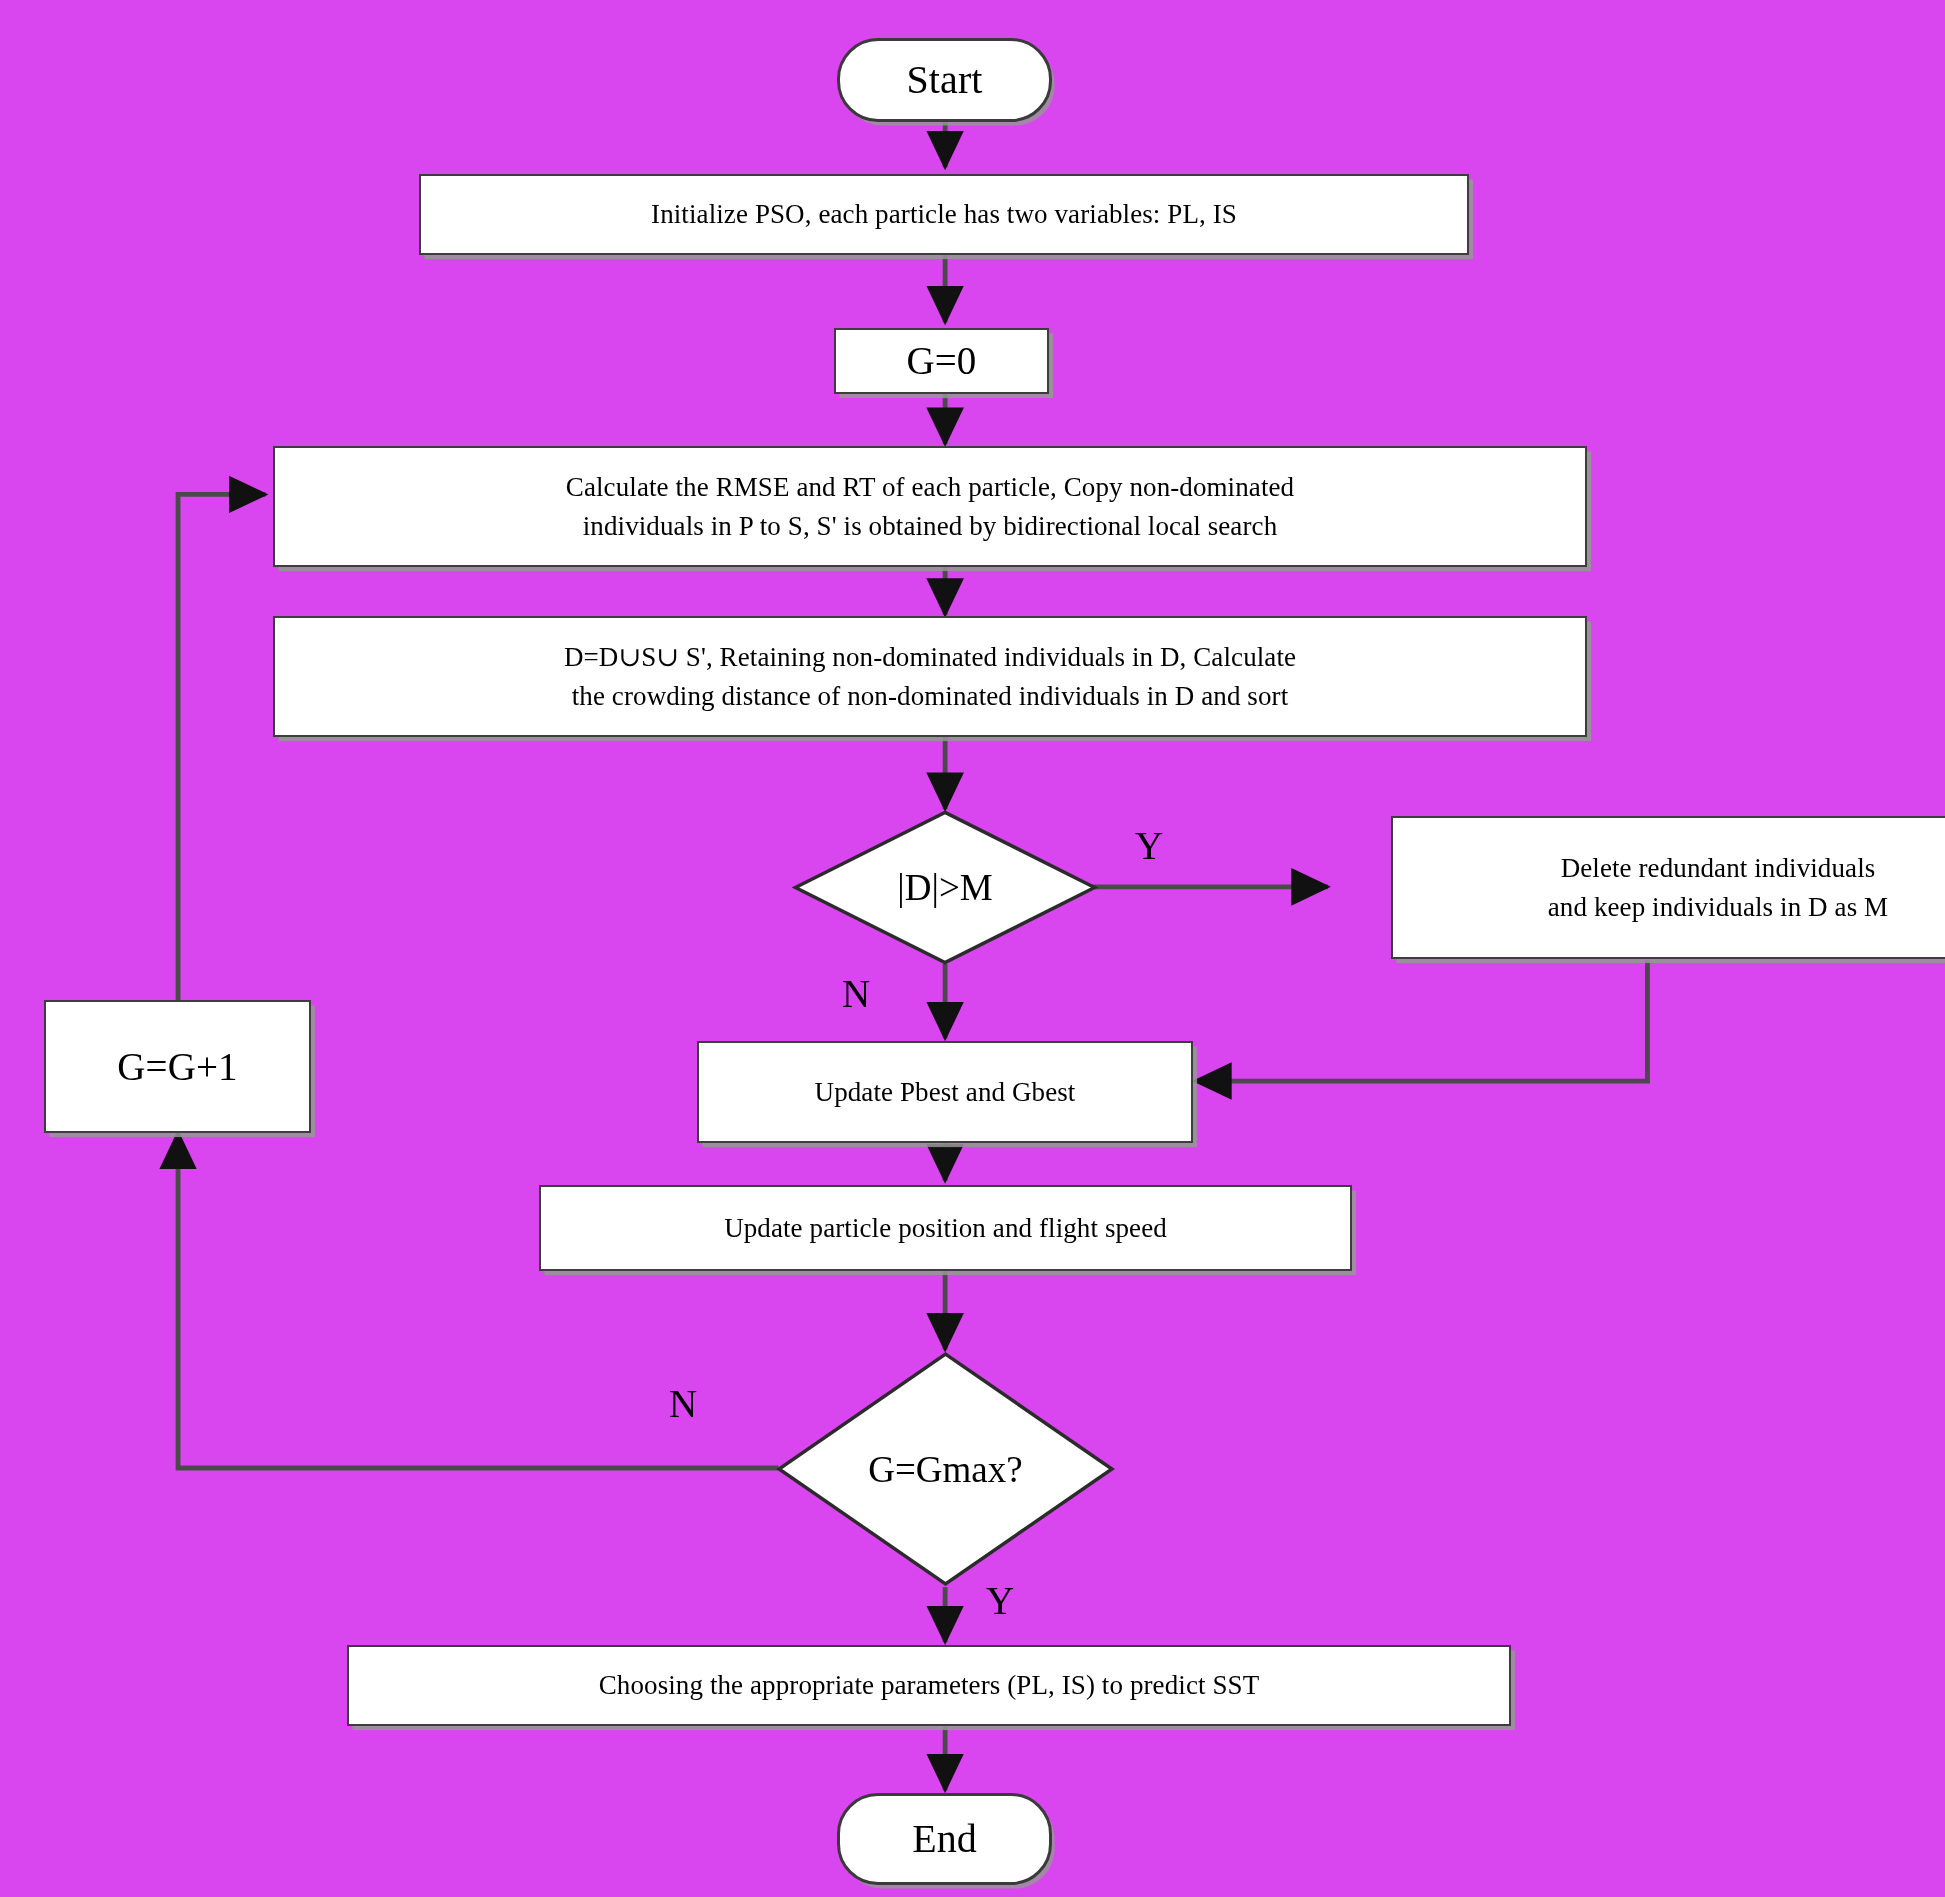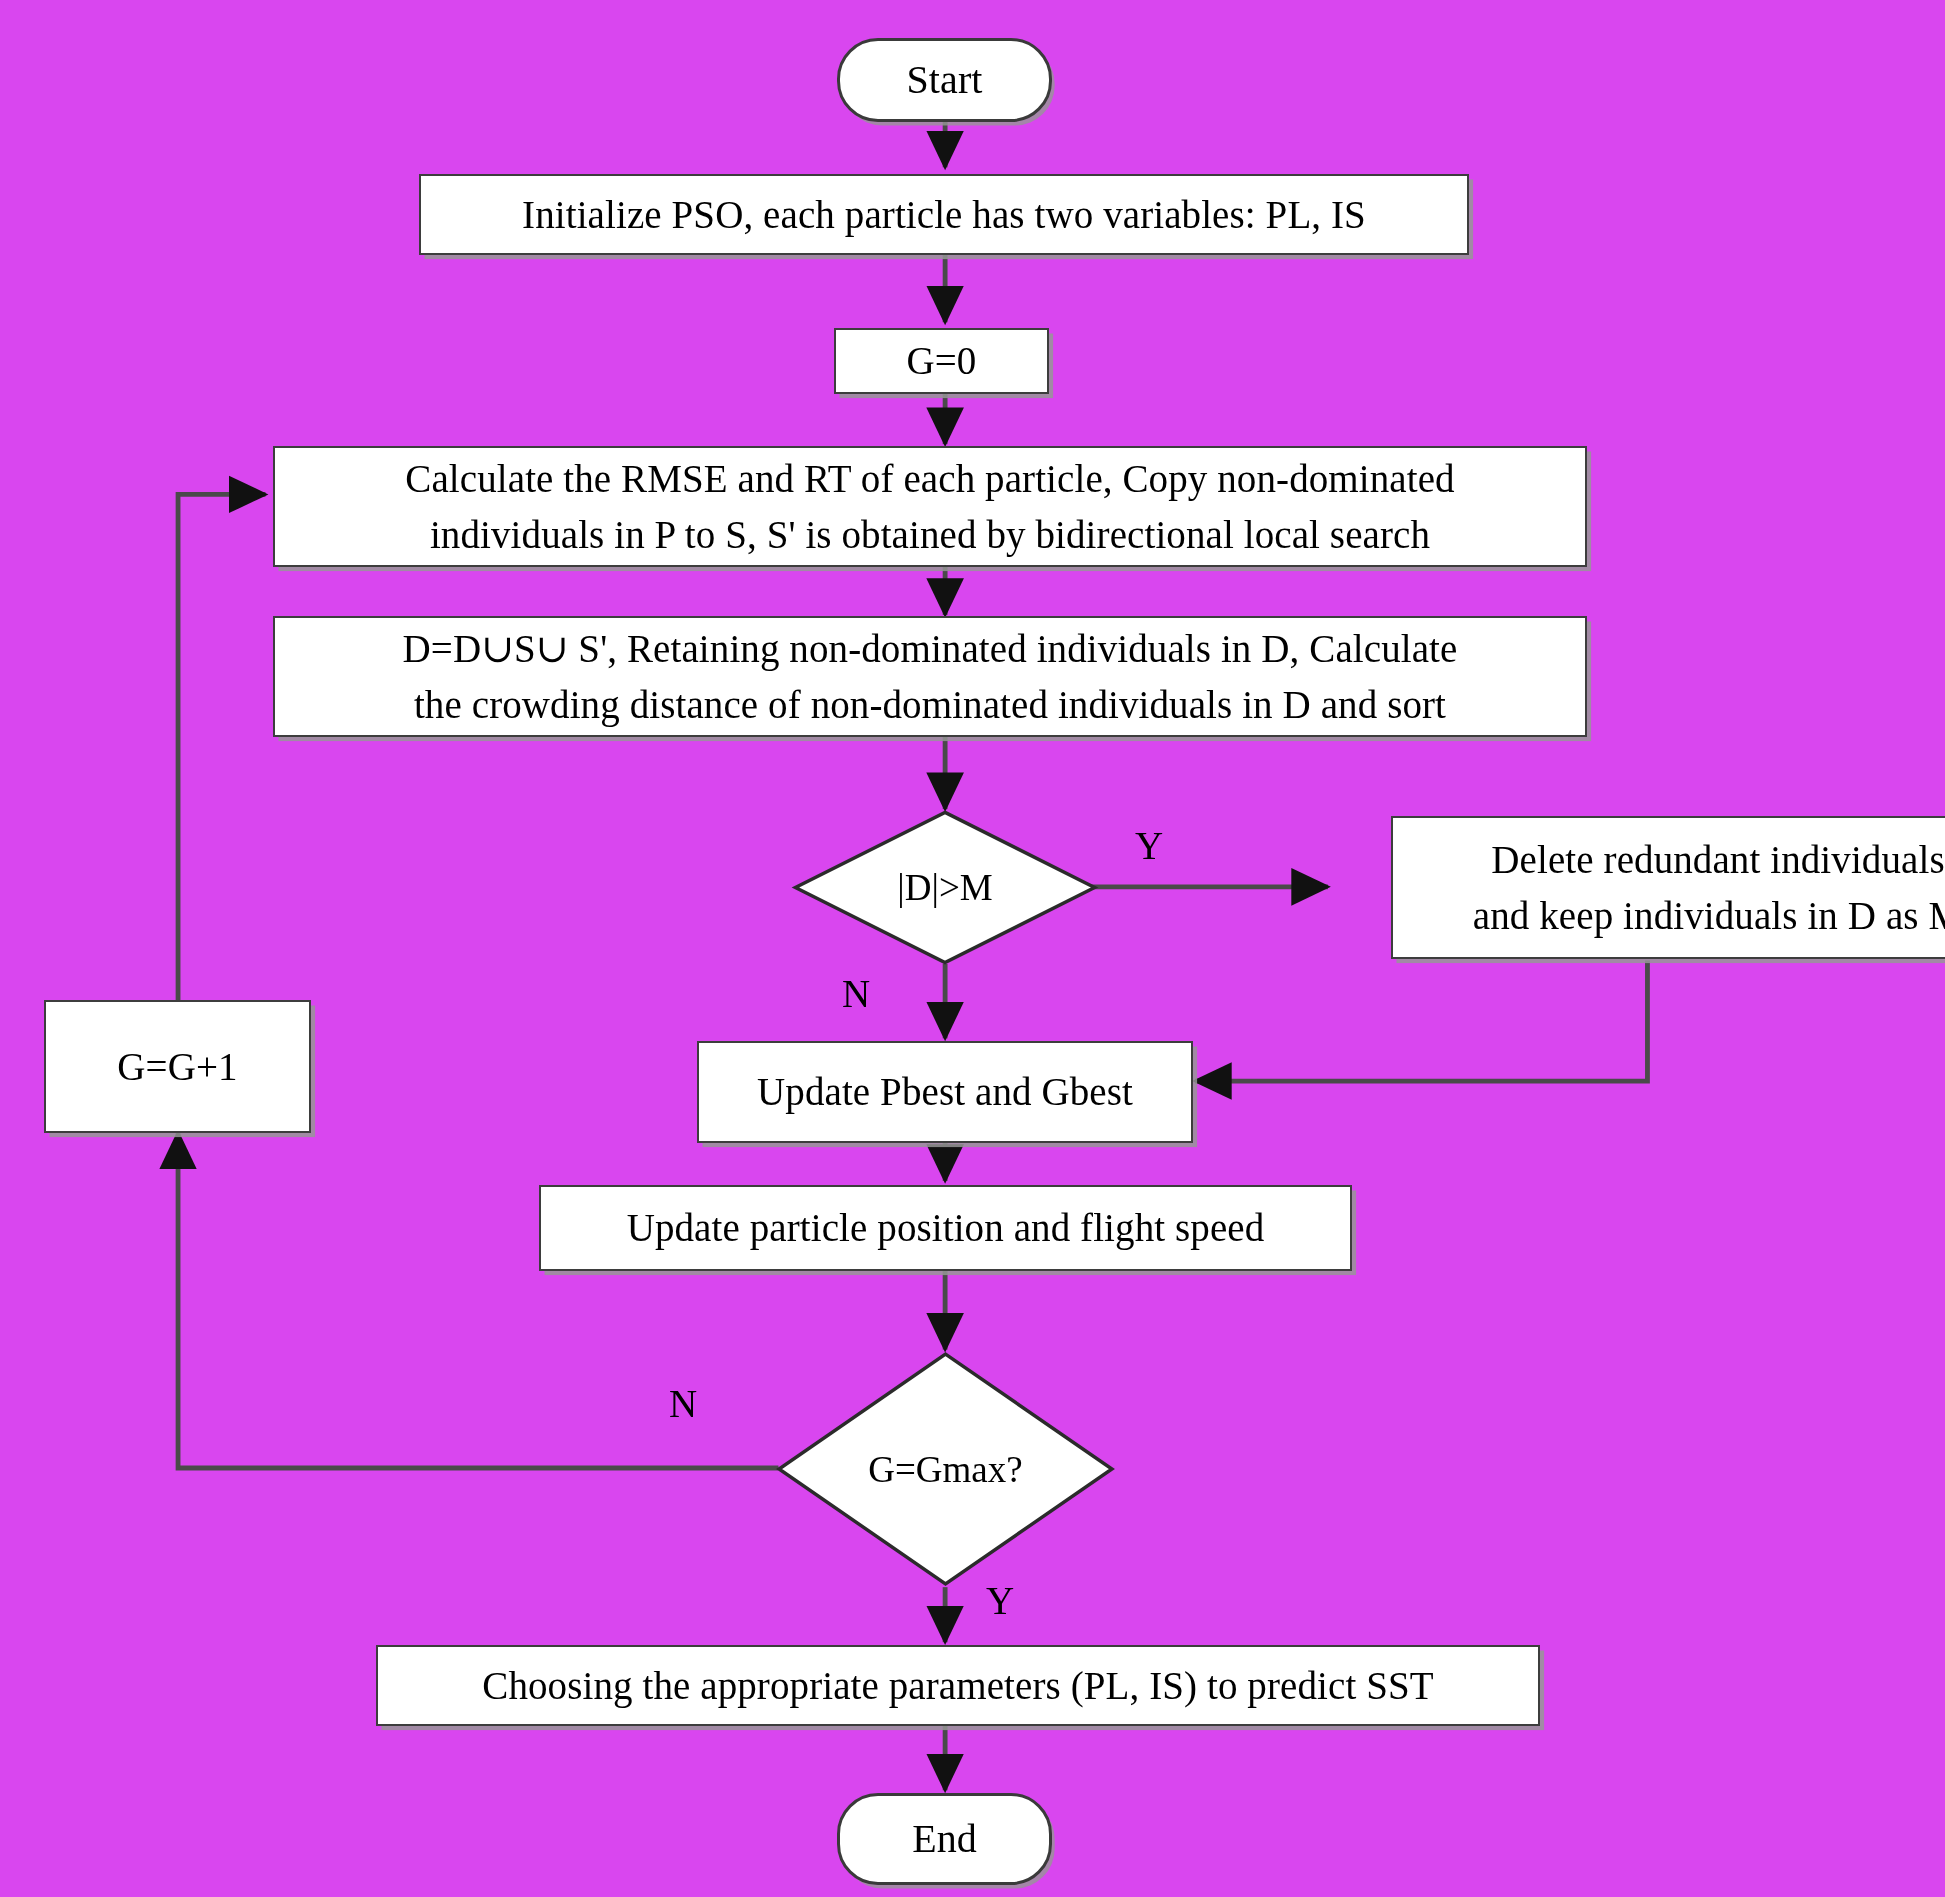--- a/index.html
+++ b/index.html
@@ -75,21 +75,21 @@
     z-index: 4;
   }
   .edge-label {
     position: absolute;
     color: #000000;
     z-index: 5;
     line-height: 1;
     white-space: nowrap;
   }
   .fs-start   { font-size: 40px; }
-  .fs-proc    { font-size: 39px; }
+  .fs-proc    { font-size: 27px; }
   .fs-small   { font-size: 39px; }
   .fs-dia     { font-size: 37px; }
   .fs-lbl     { font-size: 39px; }
 </style>
 </head>
 <body>
 
 <div id="canvas">
 
   <svg id="edges" viewBox="0 0 2825 2755" width="1946" height="1897">
@@ -180,21 +180,21 @@
     <span class="txt fs-proc">Update particle position and flight speed</span>
   </div>
 
   <div class="diamond" style="left:777px; top:1352px; width:337px; height:234px;">
     <svg width="337" height="234" viewBox="0 0 490 340">
       <polygon points="245,3 487,170 245,337 3,170" fill="#ffffff" stroke="#2b2b2b" stroke-width="5"></polygon>
     </svg>
     <div class="dlabel fs-dia">G=Gmax?</div>
   </div>
 
-  <div class="node process" style="left:376px; top:1645px; width:1164px; height:81px;">
+  <div class="node process" style="left:347px; top:1645px; width:1164px; height:81px;">
     <span class="txt fs-proc">Choosing the appropriate  parameters  (PL, IS) to predict SST</span>
   </div>
 
   <div class="node terminator" style="left:837px; top:1793px; width:215px; height:92px;">
     <span class="txt fs-start">End</span>
   </div>
 
   <div class="edge-label fs-lbl" style="left:1135px; top:826px;">Y</div>
 
   <div class="edge-label fs-lbl" style="left:842px; top:974px;">N</div>

